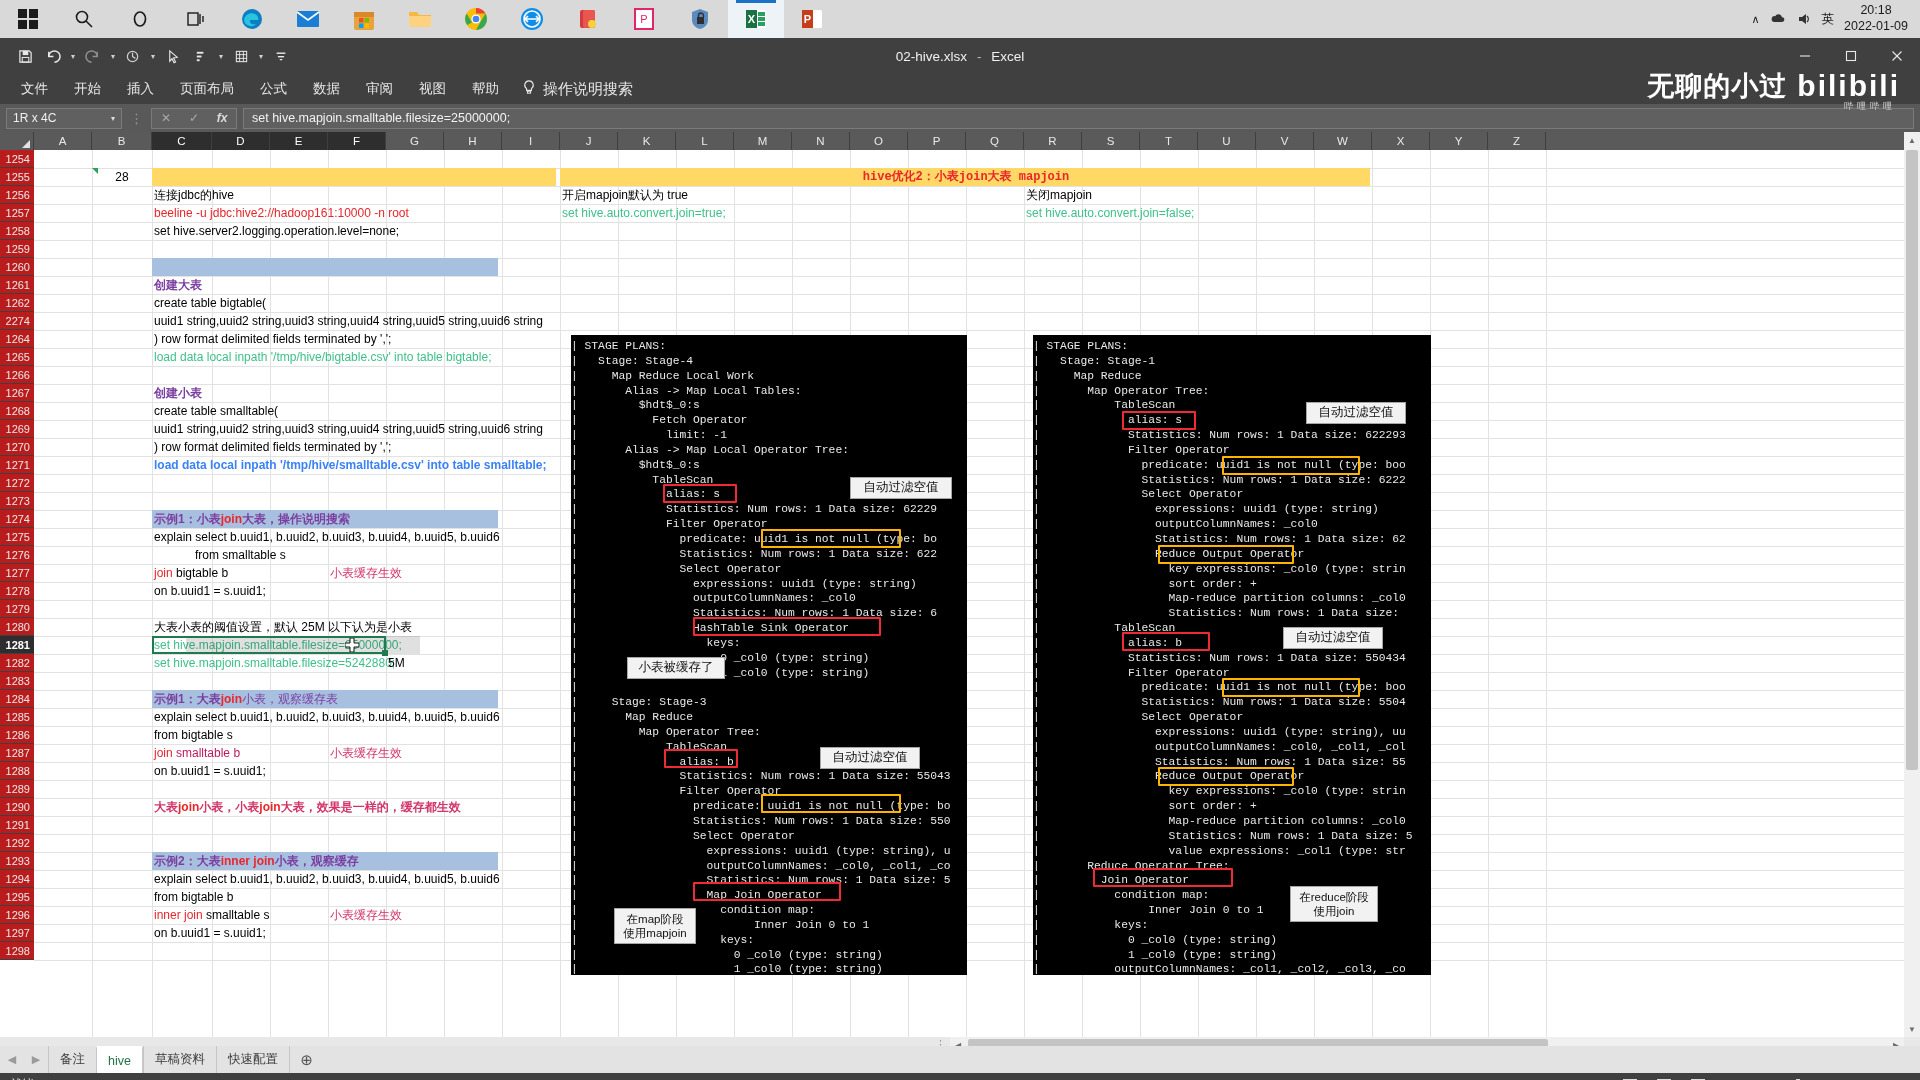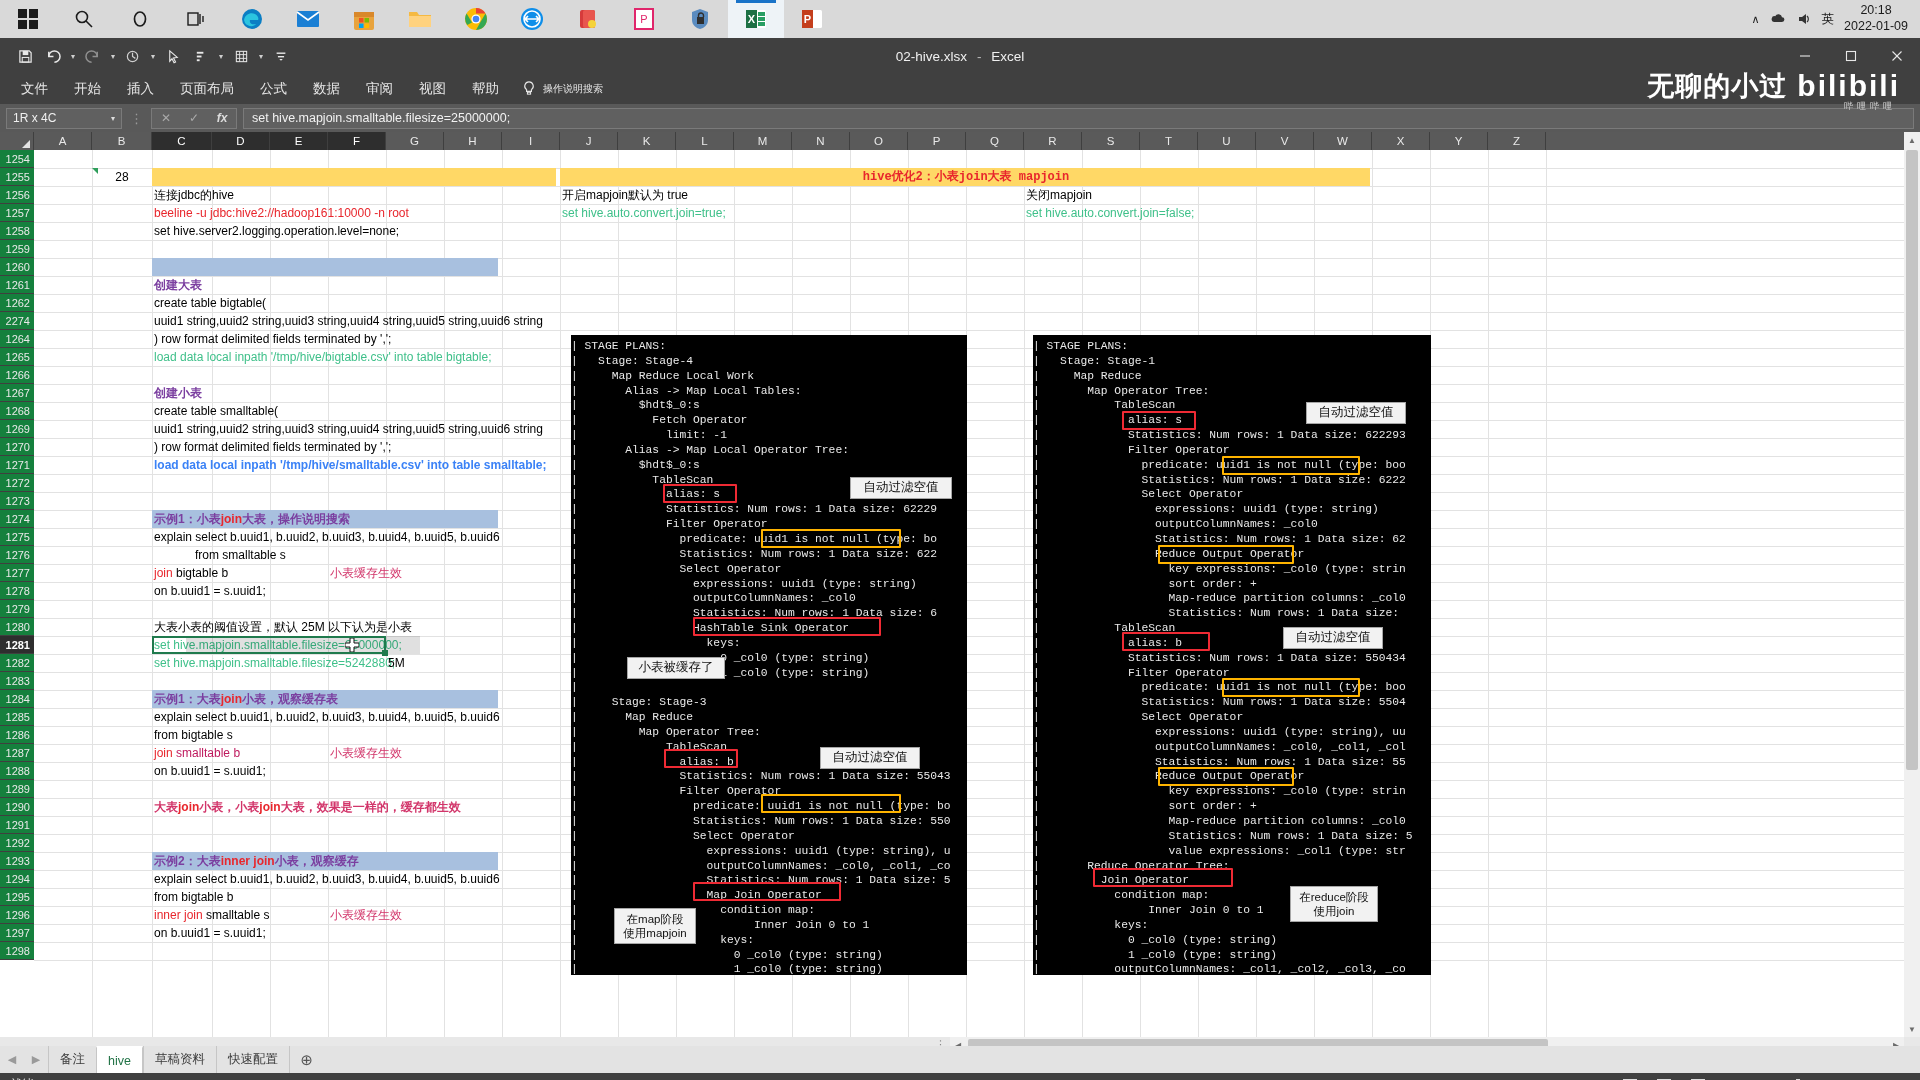--- a/index.html
+++ b/index.html
@@ -31,21 +31,21 @@
   #doctitle { position:absolute; left:0; right:0; text-align:center;
     color:#f0f0f0; font-size:13.5px; pointer-events:none; }
   .wincontrols { margin-left:auto; display:flex; }
   .wc { width:46px; height:36px; color:#e8e8e8; display:flex;
     align-items:center; justify-content:center; font-size:13px; }
 
   #menubar { height:30px; background:#404040; display:flex; align-items:center;
     padding-left:8px; gap:0; position:relative; }
   .menu-item { color:#e6e6e6; font-size:13.5px; padding:4px 13px; }
   .tellme { display:flex; align-items:center; gap:7px; color:#e6e6e6;
-    font-size:10px; padding-left:10px; }
+    font-size:15px; padding-left:10px; }
 
   
   #wm { position:absolute; right:20px; top:-6px; display:flex;
     align-items:center; gap:10px; pointer-events:none;}
   #wm .wm-cn { color:#fff; font-size:27px; font-weight:bold; letter-spacing:1px;
      font-family:"Liberation Sans", sans-serif;margin-left:14px; }
   #wm .wm-bili { color:#fff; font-size:30px; font-weight:bold; letter-spacing:2px;}
   #wm .wm-sub { position:absolute; right:4px; bottom:-9px; color:#cfcfcf;
      font-size:9px; letter-spacing:4px;}
 
@@ -70,21 +70,21 @@
     background:#fff; overflow:hidden; }
   #colhdr { position:absolute; left:0; top:0; height:18px; width:1920px;
     background:#5a5a5a; display:flex; }
   .ch { border-right:1px solid #3f3f3f; color:#e9e9e9; font-size:11.5px;
     display:flex; align-items:center; justify-content:center; height:18px; }
   .ch.sel { background:#2e2e2e; color:#fff; }
   .ch.corner { background:#5a5a5a; position:relative; }
   .ch.corner .tri { position:absolute; right:3px; bottom:2px; width:0;height:0;
     border-left:8px solid transparent; border-bottom:8px solid #e3e3e3; }
 
-  #rowhdr { position:absolute; left:0; top:18px; width:34px; background:#15803d; }
+  #rowhdr { position:absolute; left:0; top:18px; width:34px; background:#b91c1c; }
   .rh { height:18px; border-bottom:1px solid #3f3f3f; color:#e9e9e9;
     font-size:11px; display:flex; align-items:center; justify-content:flex-end;
     padding-right:4px; }
   .rh.sel { background:#2e2e2e; color:#fff; font-weight:bold;}
 
   #cells { position:absolute; left:34px; top:18px; width:1886px; height:887px; }
   .gridline-v { position:absolute; top:0; bottom:0; width:1px; background:#e2e2e2;}
   .gridline-h { position:absolute; left:0; right:0; height:1px; background:#e2e2e2;}
 
   .cell { position:absolute; height:18px; font-size:12px; line-height:18px;
@@ -588,21 +588,21 @@
         <div class="cell" style="top: 288px; left: 118px; color: rgb(0, 0, 0);">) row format delimited fields terminated by ',';</div>
         <div class="cell" style="top: 306px; left: 118px; color: #3b82f6; font-weight: bold;">load data local inpath '/tmp/hive/smalltable.csv' into table smalltable;</div>
         <div class="cell" style="top: 360px; left: 118px;"><span style="color: rgb(123, 63, 160); font-weight: bold;">示例1：小表</span><span style="color: rgb(232, 38, 44); font-weight: bold;">join</span><span style="color: rgb(123, 63, 160); font-weight: bold;">大表，操作说明搜索</span></div>
         <div class="cell" style="top: 378px; left: 118px; color: rgb(0, 0, 0);">explain select b.uuid1, b.uuid2, b.uuid3, b.uuid4, b.uuid5, b.uuid6</div>
         <div class="cell" style="top: 396px; left: 118px; color: rgb(0, 0, 0); padding-left: 43px;">from smalltable s</div>
         <div class="cell" style="top: 414px; left: 118px;"><span style="color: rgb(232, 38, 44);">join</span><span style="color: rgb(0, 0, 0);"> bigtable b</span></div>
         <div class="cell" style="top: 432px; left: 118px; color: rgb(0, 0, 0);">on b.uuid1 = s.uuid1;</div>
         <div class="cell" style="top: 468px; left: 118px; color: rgb(0, 0, 0);">大表小表的阈值设置，默认 25M 以下认为是小表</div>
         <div class="cell" style="top: 486px; left: 118px; color: rgb(63, 192, 138);">set hive.mapjoin.smalltable.filesize=25000000;</div>
         <div class="cell" style="top: 504px; left: 118px; color: rgb(63, 192, 138);">set hive.mapjoin.smalltable.filesize=5242880;</div>
-        <div class="cell" style="top: 540px; left: 118px;"><span style="color: rgb(123, 63, 160); font-weight: bold;">示例1：大表</span><span style="color: rgb(232, 38, 44); font-weight: bold;">join</span><span style="color: rgb(123, 63, 160); font-weight: bold;">小表，观察缓存表</span></div>
+        <div class="cell" style="top: 540px; left: 118px;"><span style="color: rgb(123, 63, 160); font-weight: bold;">示例1：大表</span><span style="color: rgb(232, 38, 44); font-weight: bold;">join</span><span style="color: rgb(123, 63, 160); font-weight: normal;">小表，观察缓存表</span></div>
         <div class="cell" style="top: 558px; left: 118px; color: rgb(0, 0, 0);">explain select b.uuid1, b.uuid2, b.uuid3, b.uuid4, b.uuid5, b.uuid6</div>
         <div class="cell" style="top: 576px; left: 118px; color: rgb(0, 0, 0);">from bigtable s</div>
         <div class="cell" style="top: 594px; left: 118px;"><span style="color: rgb(232, 38, 44);">join</span><span style="color: #be185d;"> smalltable b</span></div>
         <div class="cell" style="top: 612px; left: 118px; color: rgb(0, 0, 0);">on b.uuid1 = s.uuid1;</div>
         <div class="cell" style="top: 648px; left: 118px;"><span style="color: rgb(210, 53, 106); font-weight: bold;">大表</span><span style="color: rgb(232, 38, 44); font-weight: bold;">join</span><span style="color: rgb(210, 53, 106); font-weight: bold;">小表，小表</span><span style="color: rgb(232, 38, 44); font-weight: bold;">join</span><span style="color: rgb(210, 53, 106); font-weight: bold;">大表，效果是一样的，缓存都生效</span></div>
         <div class="cell" style="top: 702px; left: 118px;"><span style="color: rgb(123, 63, 160); font-weight: bold;">示例2：大表</span><span style="color: rgb(232, 38, 44); font-weight: bold;">inner join</span><span style="color: rgb(123, 63, 160); font-weight: bold;">小表，观察缓存</span></div>
         <div class="cell" style="top: 720px; left: 118px; color: rgb(0, 0, 0);">explain select b.uuid1, b.uuid2, b.uuid3, b.uuid4, b.uuid5, b.uuid6</div>
         <div class="cell" style="top: 738px; left: 118px; color: rgb(0, 0, 0);">from bigtable b</div>
         <div class="cell" style="top: 756px; left: 118px;"><span style="color: rgb(232, 38, 44);">inner join</span><span style="color: rgb(0, 0, 0);"> smalltable s</span></div>
         <div class="cell" style="top: 774px; left: 118px; color: rgb(0, 0, 0);">on b.uuid1 = s.uuid1;</div>

